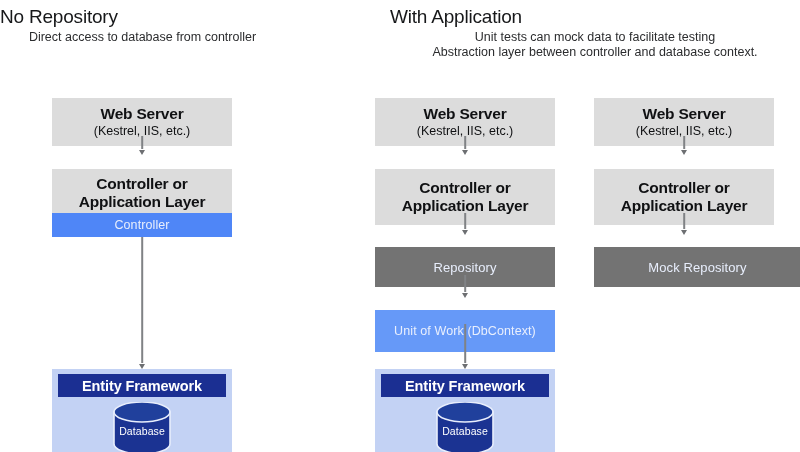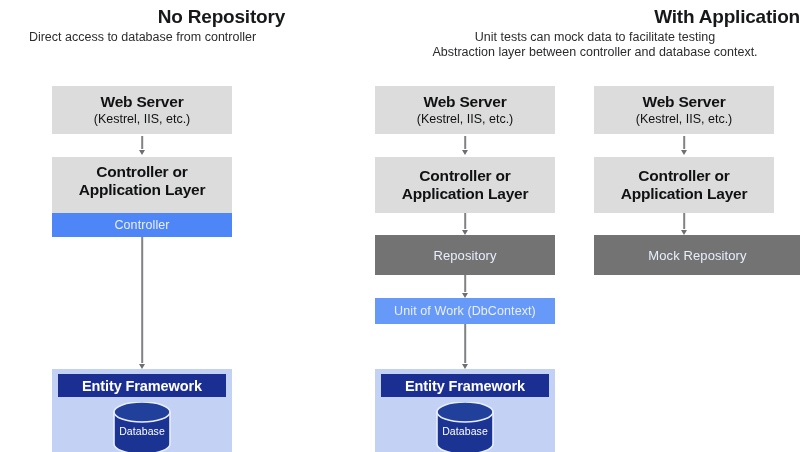--- a/index.html
+++ b/index.html
@@ -17,22 +17,22 @@
 
   #canvas {
     position: relative;
     width: 800px;
     height: 452px;
   }
 
   
   .panel-title {
     position: absolute;
-    text-align: right;
-    font-weight: bold;
+    text-align: left;
+    font-weight: normal;
     font-size: 19px;
     color: #17181a;
     letter-spacing: -0.2px;
     white-space: nowrap;
   }
   .panel-sub {
     position: absolute;
     text-align: center;
     font-size: 12.5px;
     color: #2b2c2e;
@@ -41,20 +41,21 @@
 
   
   .node {
     position: absolute;
     box-sizing: border-box;
     display: flex;
     flex-direction: column;
     align-items: center;
     justify-content: center;
     text-align: center;
+    margin-top: 12px;
   }
 
   .node.gray {
     background: #dcdcdc;
     color: #101113;
   }
   .node.gray .line1 {
     font-weight: bold;
     font-size: 15.5px;
     line-height: 18px;
@@ -214,21 +215,21 @@
     <div class="head"></div>
   </div>
 
   <div class="node blue" style="left:375px; top:235px; width:180px; height:40px;">Repository</div>
 
   <div class="arrow" style="left:458px; top:275px; width:14px; height:23px;">
     <div class="shaft" style="height:17px;"></div>
     <div class="head"></div>
   </div>
 
-  <div class="node blue-light" style="left:375px; top:298px; width:180px; height:26px;">Unit of Work (DbContext)</div>
+  <div class="node blue-light" style="left:375px; top:298px; width:180px; height:42px;">Unit of Work (DbContext)</div>
 
   <div class="arrow" style="left:458px; top:324px; width:14px; height:45px;">
     <div class="shaft" style="height:39px;"></div>
     <div class="head"></div>
   </div>
 
   <div class="ef-group" style="left:375px; top:369px; width:180px; height:83px;">
   </div>
   <div class="ef-bar" style="left:381px; top:374px; width:168px; height:23px;">Entity Framework</div>
 

